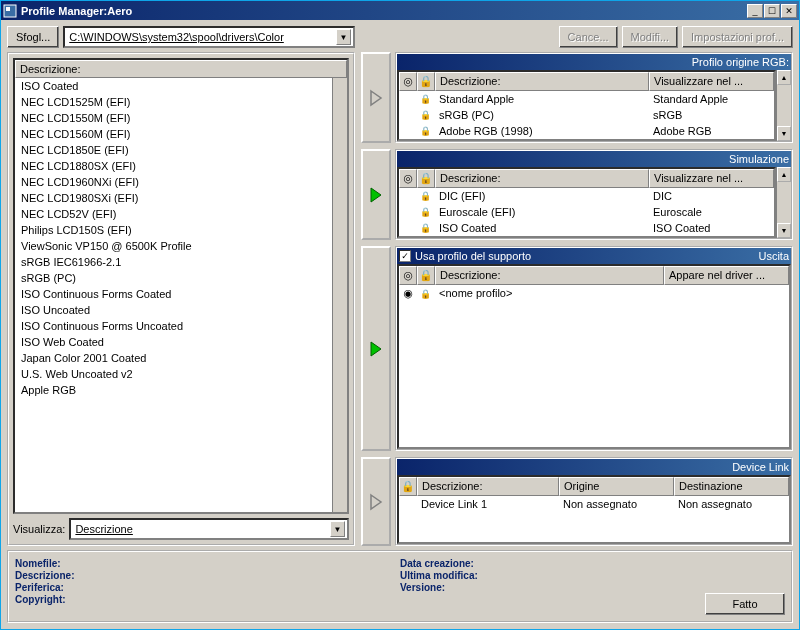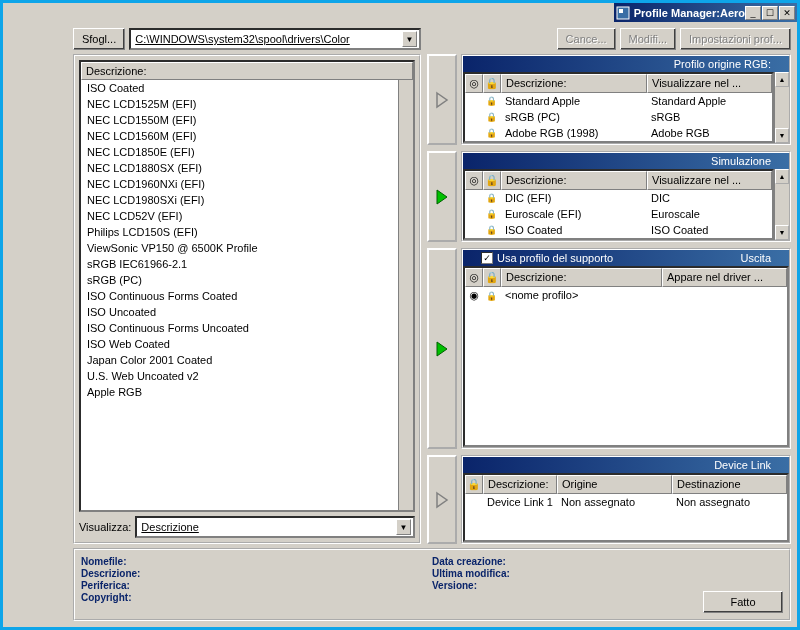--- a/index.html
+++ b/index.html
@@ -1,17 +1,17 @@
 <!DOCTYPE html>
 <html><head>
 <meta charset="utf-8">
 <style>
 * { box-sizing: border-box; margin: 0; padding: 0; font-family: "Tahoma", "MS Sans Serif", sans-serif; font-size: 11px; }
 body { background: #d4d0c8; width: 800px; height: 630px; overflow: hidden; }
-.window { width: 800px; height: 630px; border: 3px solid #0ea5e9; display: flex; flex-direction: column; align-items: flex-end; }
+.window { width: 800px; height: 630px; border: 1px solid #0ea5e9; display: flex; flex-direction: column; }
 .titlebar { height: 19px; background: linear-gradient(to right, #0a246a, #3a6ea5); color: #fff; display: flex; align-items: center; padding: 0 2px; }
 .titlebar .icon { width: 14px; height: 14px; margin-right: 4px; display: inline-flex; align-items: center; justify-content: center; }
 .titlebar .title { flex: 1; font-weight: bold; font-size: 11px; }
 .winbtns { display: flex; gap: 1px; }
 .winbtn { width: 16px; height: 14px; background: #d4d0c8; border: 1px solid #808080; border-top-color: #fff; border-left-color: #fff; font-size: 9px; display: flex; align-items: center; justify-content: center; color: #000; }
 .content { flex: 1; background: #d4d0c8; padding: 6px; display: flex; flex-direction: column; gap: 4px; border-radius: 6px; }
 .toprow { display: flex; }
 .toprow-left { display: flex; gap: 4px; width: 348px; }
 .toprow-right { flex: 1; display: flex; justify-content: flex-end; gap: 4px; }
 .btn { height: 22px; padding: 0 8px; background: #d4d0c8; border: 1px solid #808080; border-top-color: #fff; border-left-color: #fff; box-shadow: inset -1px -1px #404040, inset 1px 1px #d4d0c8; color: #000; display: inline-flex; align-items: center; }
@@ -25,21 +25,21 @@
 .listwrap { flex: 1; display: flex; flex-direction: column; border: 2px inset #808080; }
 .listheader { background: #d4d0c8; border: 1px solid #808080; border-top-color: #fff; border-left-color: #fff; padding: 2px 4px; }
 .listbody { flex: 1; background: #fff; overflow:auto; position: relative; }
 .listbody .scrollbar { position: absolute; right: 0; top: 0; bottom: 0; width: 15px; background: #d4d0c8; border-left:1px solid #808080;}
 .listitem { padding: 2px 6px; color: #000; }
 .vrow { display: flex; gap: 4px; align-items: center; }
 .panel-group { display: flex; gap: 4px; }
 .trigbtn { width: 30px; border: 2px outset #fff; background: #d4d0c8; display: flex; align-items: center; justify-content: center; }
 .trigbtn svg { width: 14px; height: 18px; }
 .panel { flex: 1; border: 2px groove #fff; background: #d4d0c8; display: flex; flex-direction: column; }
-.panel-title { background: #0a246a; background: linear-gradient(to right,#0a246a,#3a6ea5); color: #fff; padding: 2px 18px; text-align: right; font-size: 11px; }
+.panel-title { background: #0a246a; background: linear-gradient(to right,#0a246a,#3a6ea5); color: #fff; padding: 2px 2px; text-align: right; font-size: 11px; }
 .panel-title.checkbox-title { display:flex; align-items:center; }
 .panel-title.checkbox-title .cbx { width:12px;height:12px;background:#fff; border:1px inset #808080; margin-right:4px; display:inline-flex; align-items:center; justify-content:center; color:#000; font-size:9px;}
 .grid { border: 2px inset #808080; background: #fff; display: flex; flex-direction: column; }
 .grid-head { display: flex; background: #d4d0c8; }
 .grid-head .cell, .grid-head .cell-narrow { border: 1px solid #808080; border-top-color: #fff; border-left-color: #fff; padding: 2px 4px; }
 .cell-narrow { width: 18px; display:flex; align-items:center; justify-content:center; }
 .cell-desc { flex: 1; }
 .cell-vis { width: 125px; }
 .grid-body { background: #fff; }
 .grid-row { display: flex; padding: 0; }

